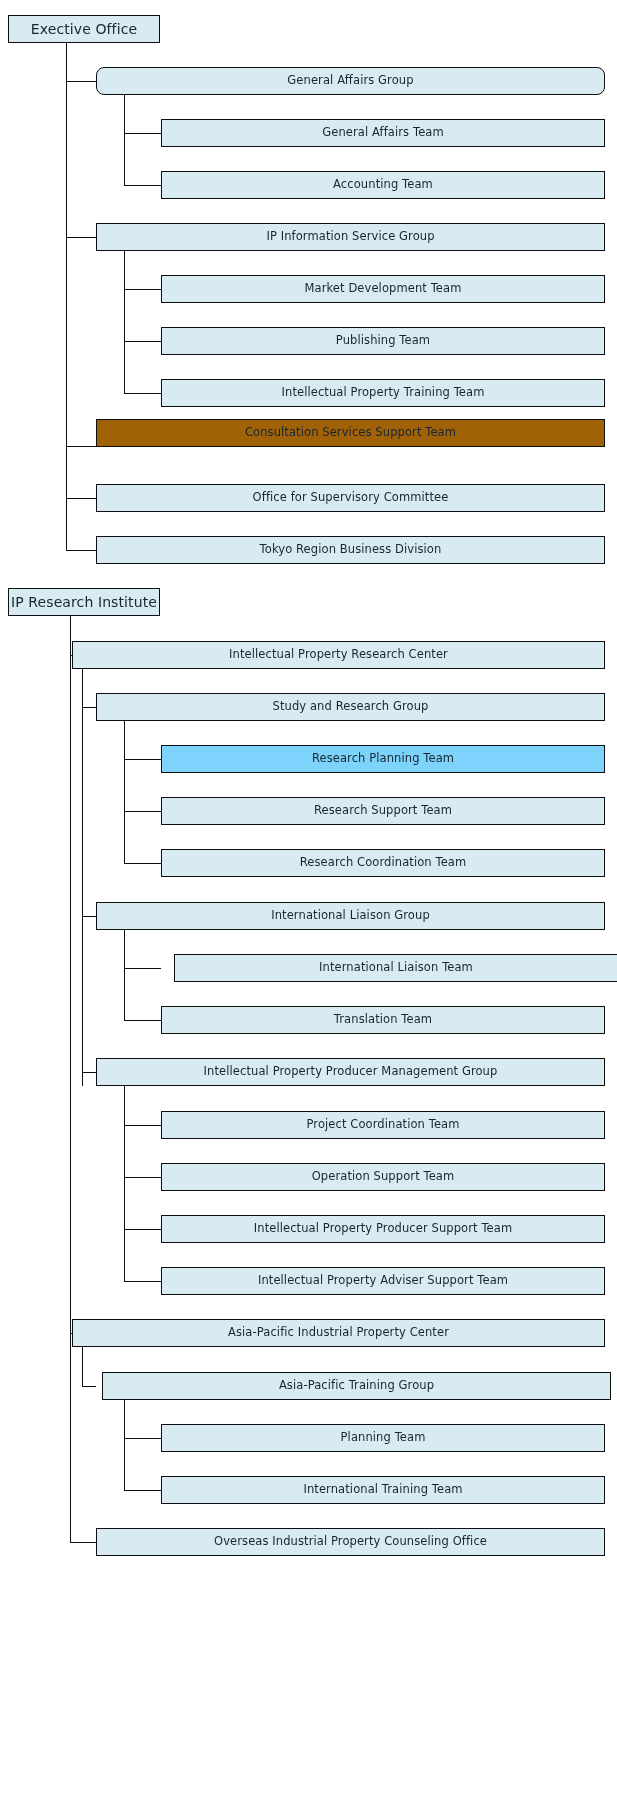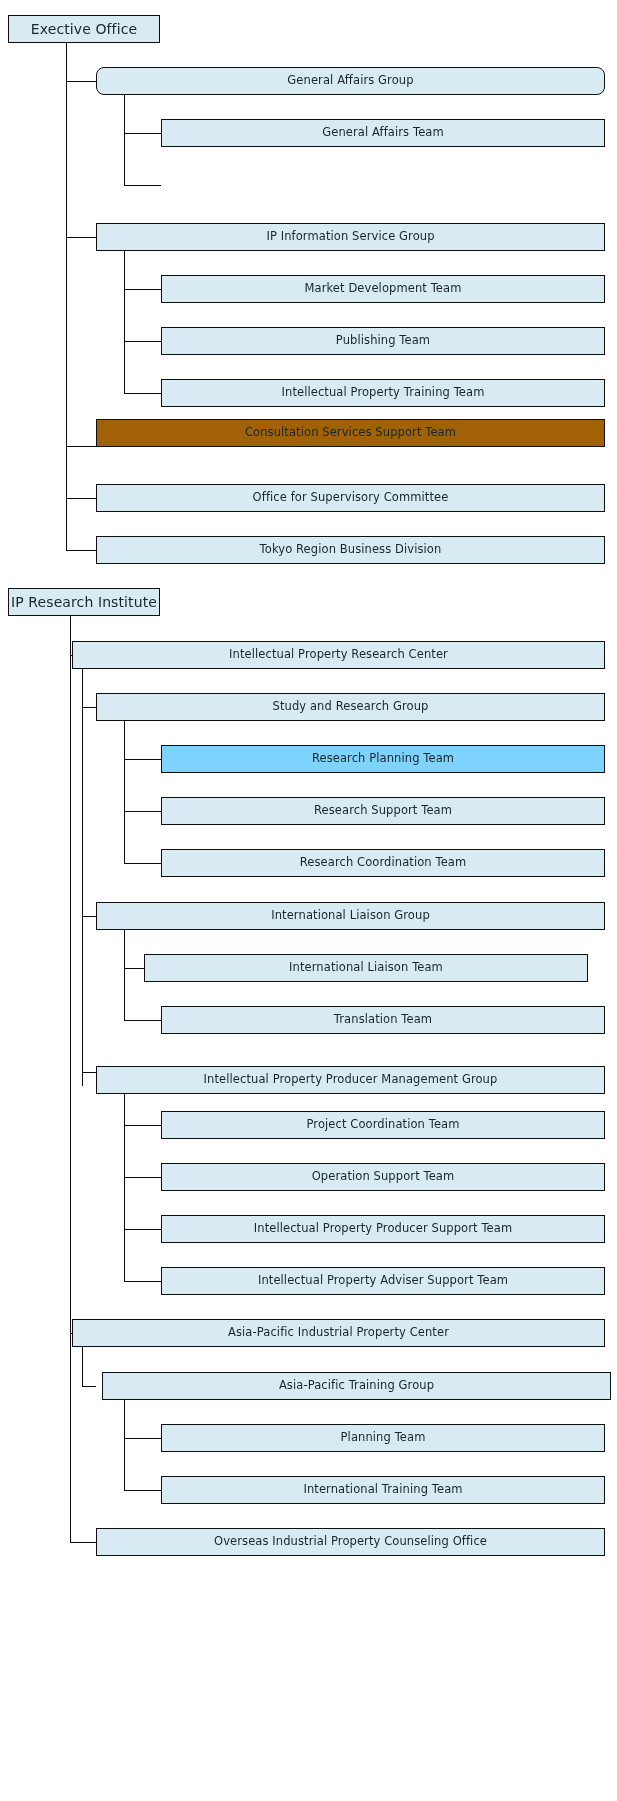--- a/index.html
+++ b/index.html
@@ -87,37 +87,38 @@
     <div class="connector h" style="left: 124px; top: 1229px; width: 37px; background: rgb(15, 15, 15);"></div>
     <div class="connector h" style="left: 124px; top: 1281px; width: 37px; background: rgb(15, 15, 15);"></div>
     <div class="connector v" style="left: 82px; top: 1347px; height: 39px; background: rgb(15, 15, 15);"></div>
     <div class="connector h" style="left: 82px; top: 1386px; width: 14px; background: rgb(15, 15, 15);"></div>
     <div class="connector v" style="left: 124px; top: 1400px; height: 90px; background: rgb(15, 15, 15);"></div>
     <div class="connector h" style="left: 124px; top: 1438px; width: 37px; background: rgb(15, 15, 15);"></div>
     <div class="connector h" style="left: 124px; top: 1490px; width: 37px; background: rgb(15, 15, 15);"></div>
     <div class="node-box root" style="left: 8px; top: 15px; width: 152px; height: 28px; background: rgb(217, 235, 242); border-color: rgb(15, 15, 15); color: rgb(23, 38, 47);">Exective Office</div>
     <div class="node-box" style="left: 96px; top: 67px; width: 509px; height: 28px; background: rgb(217, 235, 242); border-color: rgb(15, 15, 15); color: rgb(23, 38, 47); border-radius: 8px;">General Affairs Group</div>
     <div class="node-box" style="left: 161px; top: 119px; width: 444px; height: 28px; background: rgb(217, 235, 242); border-color: rgb(15, 15, 15); color: rgb(23, 38, 47);">General Affairs Team</div>
+    <div class="node-box" style="left: 161px; top: 171px; width: 444px; height: 28px; background: rgb(217, 235, 242); border-color: rgb(15, 15, 15); color: rgb(23, 38, 47);">Accounting Team</div>
     <div class="node-box" style="left: 96px; top: 223px; width: 509px; height: 28px; background: rgb(217, 235, 242); border-color: rgb(15, 15, 15); color: rgb(23, 38, 47);">IP Information Service Group</div>
     <div class="node-box" style="left: 161px; top: 275px; width: 444px; height: 28px; background: rgb(217, 235, 242); border-color: rgb(15, 15, 15); color: rgb(23, 38, 47);">Market Development Team</div>
     <div class="node-box" style="left: 161px; top: 327px; width: 444px; height: 28px; background: rgb(217, 235, 242); border-color: rgb(15, 15, 15); color: rgb(23, 38, 47);">Publishing Team</div>
     <div class="node-box" style="left: 161px; top: 379px; width: 444px; height: 28px; background: rgb(217, 235, 242); border-color: rgb(15, 15, 15); color: rgb(23, 38, 47);">Intellectual Property Training Team</div>
     <div class="node-box" style="left: 96px; top: 419px; width: 509px; height: 28px; background: #a16207; border-color: rgb(15, 15, 15); color: rgb(23, 38, 47);">Consultation Services Support Team</div>
     <div class="node-box" style="left: 96px; top: 484px; width: 509px; height: 28px; background: rgb(217, 235, 242); border-color: rgb(15, 15, 15); color: rgb(23, 38, 47);">Office for Supervisory Committee</div>
     <div class="node-box" style="left: 96px; top: 536px; width: 509px; height: 28px; background: rgb(217, 235, 242); border-color: rgb(15, 15, 15); color: rgb(23, 38, 47);">Tokyo Region Business Division</div>
     <div class="node-box root" style="left: 8px; top: 588px; width: 152px; height: 28px; background: rgb(217, 235, 242); border-color: rgb(15, 15, 15); color: rgb(23, 38, 47);">IP Research Institute</div>
     <div class="node-box" style="left: 72px; top: 641px; width: 533px; height: 28px; background: rgb(217, 235, 242); border-color: rgb(15, 15, 15); color: rgb(23, 38, 47);">Intellectual Property Research Center</div>
     <div class="node-box" style="left: 96px; top: 693px; width: 509px; height: 28px; background: rgb(217, 235, 242); border-color: rgb(15, 15, 15); color: rgb(23, 38, 47);">Study and Research Group</div>
     <div class="node-box" style="left: 161px; top: 745px; width: 444px; height: 28px; background: #7dd3fc; border-color: rgb(15, 15, 15); color: rgb(23, 38, 47);">Research Planning Team</div>
     <div class="node-box" style="left: 161px; top: 797px; width: 444px; height: 28px; background: rgb(217, 235, 242); border-color: rgb(15, 15, 15); color: rgb(23, 38, 47);">Research Support Team</div>
     <div class="node-box" style="left: 161px; top: 849px; width: 444px; height: 28px; background: rgb(217, 235, 242); border-color: rgb(15, 15, 15); color: rgb(23, 38, 47);">Research Coordination Team</div>
     <div class="node-box" style="left: 96px; top: 902px; width: 509px; height: 28px; background: rgb(217, 235, 242); border-color: rgb(15, 15, 15); color: rgb(23, 38, 47);">International Liaison Group</div>
-    <div class="node-box" style="left: 144px; top: 954px; width: 444px; height: 28px; background: rgb(217, 235, 242); border-color: rgb(15, 15, 15); color: rgb(23, 38, 47);">International Liaison Team</div>
+    <div class="node-box" style="left: 174px; top: 954px; width: 444px; height: 28px; background: rgb(217, 235, 242); border-color: rgb(15, 15, 15); color: rgb(23, 38, 47);">International Liaison Team</div>
     <div class="node-box" style="left: 161px; top: 1006px; width: 444px; height: 28px; background: rgb(217, 235, 242); border-color: rgb(15, 15, 15); color: rgb(23, 38, 47);">Translation Team</div>
-    <div class="node-box" style="left: 96px; top: 1058px; width: 509px; height: 28px; background: rgb(217, 235, 242); border-color: rgb(15, 15, 15); color: rgb(23, 38, 47); margin-top: 8px;">Intellectual Property Producer Management Group</div>
+    <div class="node-box" style="left: 96px; top: 1058px; width: 509px; height: 28px; background: rgb(217, 235, 242); border-color: rgb(15, 15, 15); color: rgb(23, 38, 47);">Intellectual Property Producer Management Group</div>
     <div class="node-box" style="left: 161px; top: 1111px; width: 444px; height: 28px; background: rgb(217, 235, 242); border-color: rgb(15, 15, 15); color: rgb(23, 38, 47);">Project Coordination Team</div>
     <div class="node-box" style="left: 161px; top: 1163px; width: 444px; height: 28px; background: rgb(217, 235, 242); border-color: rgb(15, 15, 15); color: rgb(23, 38, 47);">Operation Support Team</div>
     <div class="node-box" style="left: 161px; top: 1215px; width: 444px; height: 28px; background: rgb(217, 235, 242); border-color: rgb(15, 15, 15); color: rgb(23, 38, 47);">Intellectual Property Producer Support Team</div>
     <div class="node-box" style="left: 161px; top: 1267px; width: 444px; height: 28px; background: rgb(217, 235, 242); border-color: rgb(15, 15, 15); color: rgb(23, 38, 47);">Intellectual Property Adviser Support Team</div>
     <div class="node-box" style="left: 72px; top: 1319px; width: 533px; height: 28px; background: rgb(217, 235, 242); border-color: rgb(15, 15, 15); color: rgb(23, 38, 47);">Asia-Pacific Industrial Property Center</div>
     <div class="node-box" style="left: 102px; top: 1372px; width: 509px; height: 28px; background: rgb(217, 235, 242); border-color: rgb(15, 15, 15); color: rgb(23, 38, 47);">Asia-Pacific Training Group</div>
     <div class="node-box" style="left: 161px; top: 1424px; width: 444px; height: 28px; background: rgb(217, 235, 242); border-color: rgb(15, 15, 15); color: rgb(23, 38, 47);">Planning Team</div>
     <div class="node-box" style="left: 161px; top: 1476px; width: 444px; height: 28px; background: rgb(217, 235, 242); border-color: rgb(15, 15, 15); color: rgb(23, 38, 47);">International Training Team</div>
     <div class="node-box" style="left: 96px; top: 1528px; width: 509px; height: 28px; background: rgb(217, 235, 242); border-color: rgb(15, 15, 15); color: rgb(23, 38, 47);">Overseas Industrial Property Counseling Office</div>
   </div>

